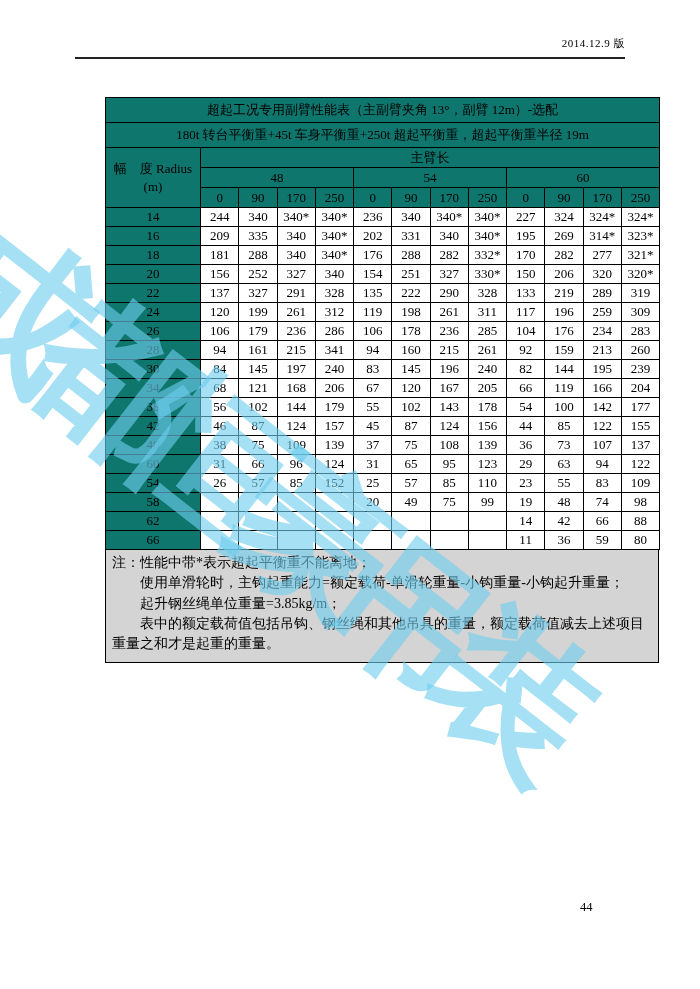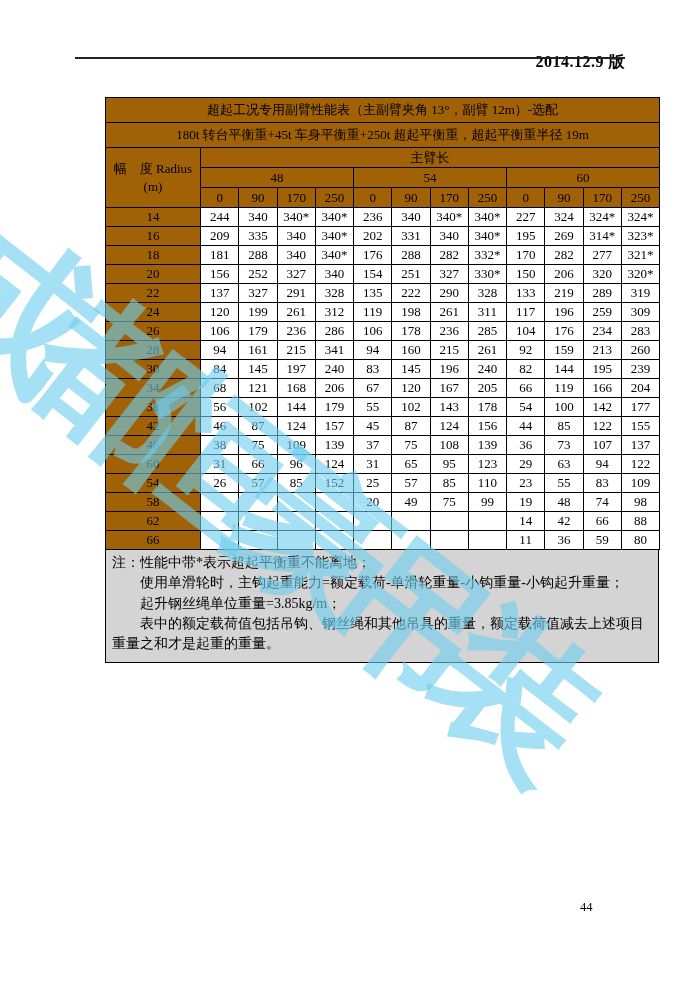--- a/index.html
+++ b/index.html
@@ -3,31 +3,31 @@
 <meta charset="utf-8">
 <style>
   * { margin:0; padding:0; box-sizing:border-box; }
   html,body { background:#888; }
   .page {
     position:relative; width:700px; height:989px; margin:0 auto;
     background:#ffffff; overflow:hidden;
     font-family:"Liberation Serif","DejaVu Serif",serif; color:#000;
   }
   
-  .version { position:absolute; top:52px; right:75px; font-size:16px; letter-spacing:0.5px;font-weight:bold; }
+  .version { position:absolute; top:36px; right:75px; font-size:11px; letter-spacing:0.5px; }
   .header-rule { position:absolute; left:75px; top:57px; width:550px; border-top:2px solid #222; }
   
   .page-number { position:absolute; left:580px; top:900px; font-size:12.5px; }
 
   
   .tbl-wrap { position:absolute; left:105px; top:97px; width:554px; }
   table.perf { border-collapse:collapse; table-layout:fixed; width:554px; }
   table.perf td { border:1px solid #000; text-align:center; vertical-align:middle;
                   font-size:13px; padding:0; overflow:hidden; white-space:nowrap; }
-  .g  { background:#a16207; }
+  .g  { background:#0f766e; }
   .w  { background:#ffffff; }
   .r-title td { height:25px; font-size:14.5px; }
   .r-h20 td   { height:20px; font-size:13.5px; }
   tr.data td  { height:19px; }
   .radius-cell { font-size:13.5px; line-height:1.35; }
   
   .notes {
     width:554px; border:1px solid #000; border-top:none; background:#d4d4d4;
     padding:3px 6px 8px 6px; font-size:14px; line-height:1.45; text-align:left;
   }

